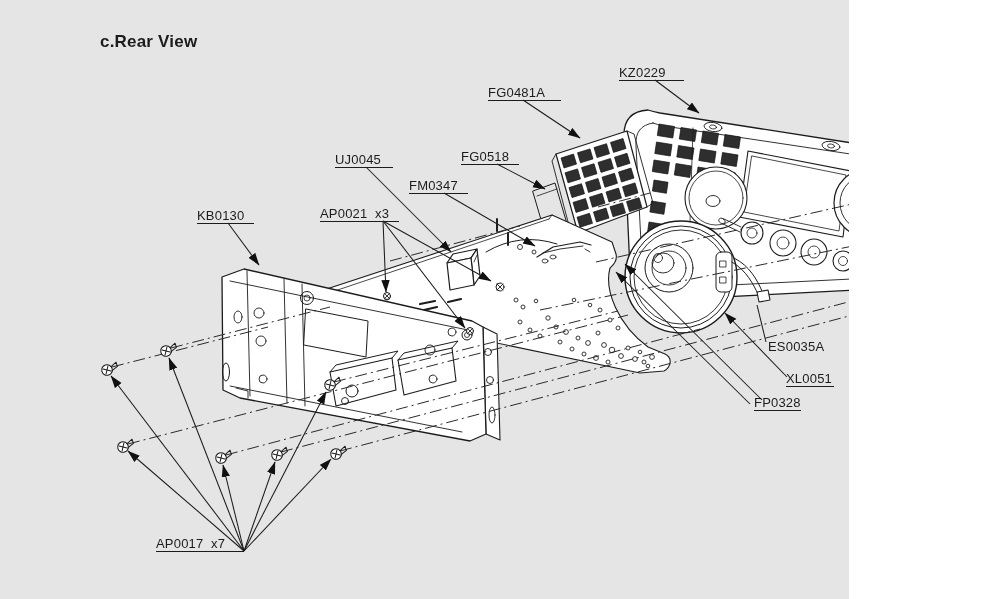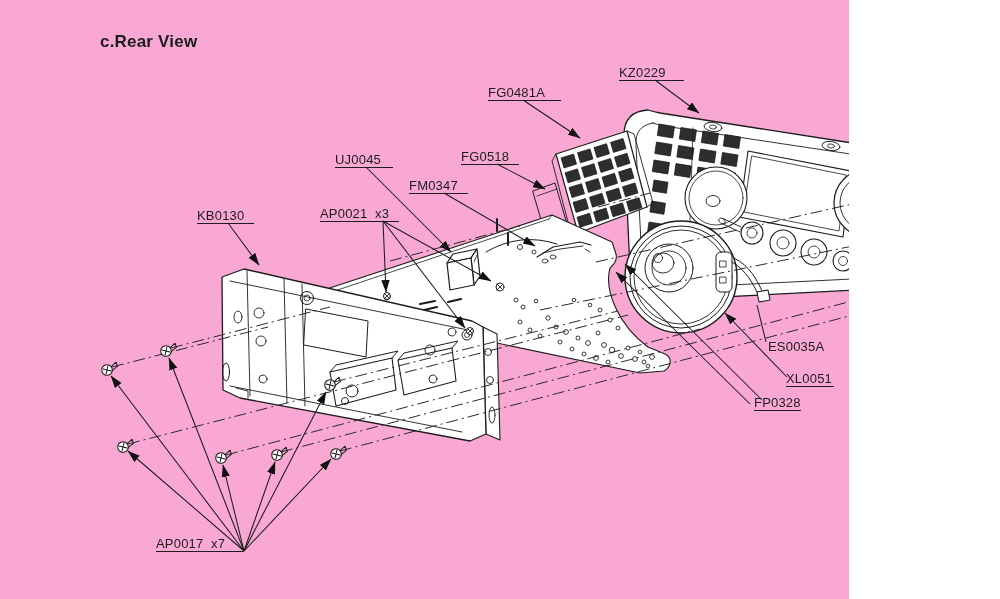--- a/index.html
+++ b/index.html
@@ -1,16 +1,16 @@
 <!DOCTYPE html>
 <html><head>
 <meta charset="utf-8">
 <style>
   html,body{margin:0;padding:0;background:#ffffff;}
-  .page{position:relative;width:849px;height:599px;background:#f9a8d4;overflow:hidden;
+  .page{position:relative;width:849px;height:599px;background:#e5e5e5;overflow:hidden;
         font-family:"Liberation Sans",sans-serif;}
   svg{display:block;}
   svg text{white-space:pre;fill:#1c1c1c;font-family:"Liberation Sans",sans-serif;
            font-size:13px;letter-spacing:.2px;}
   svg text.title{font-size:17px;font-weight:bold;letter-spacing:.2px;}
   .ln{stroke:#1c1c1c;fill:none;stroke-linejoin:round;stroke-linecap:round;}
   .w{fill:#ffffff;}
   .key{fill:#2e2e2e;stroke:#111;stroke-width:.7;}
   .dot{stroke:#222;stroke-width:.9;fill:none;}
   .cl{stroke:#2a2a2a;stroke-width:1;fill:none;stroke-dasharray:12 4 2 4;}

